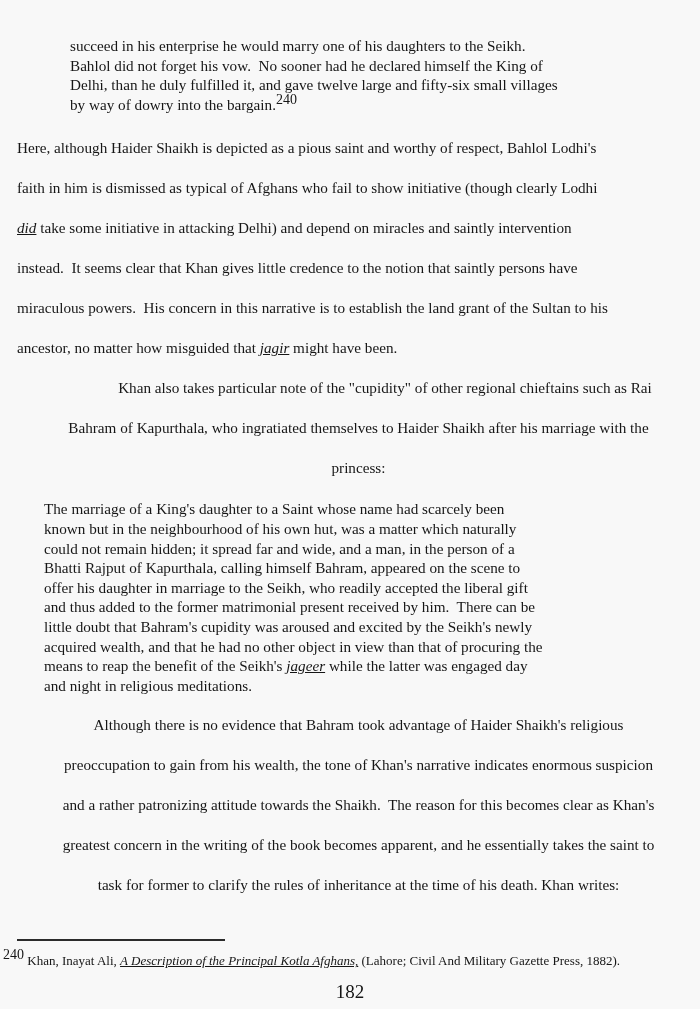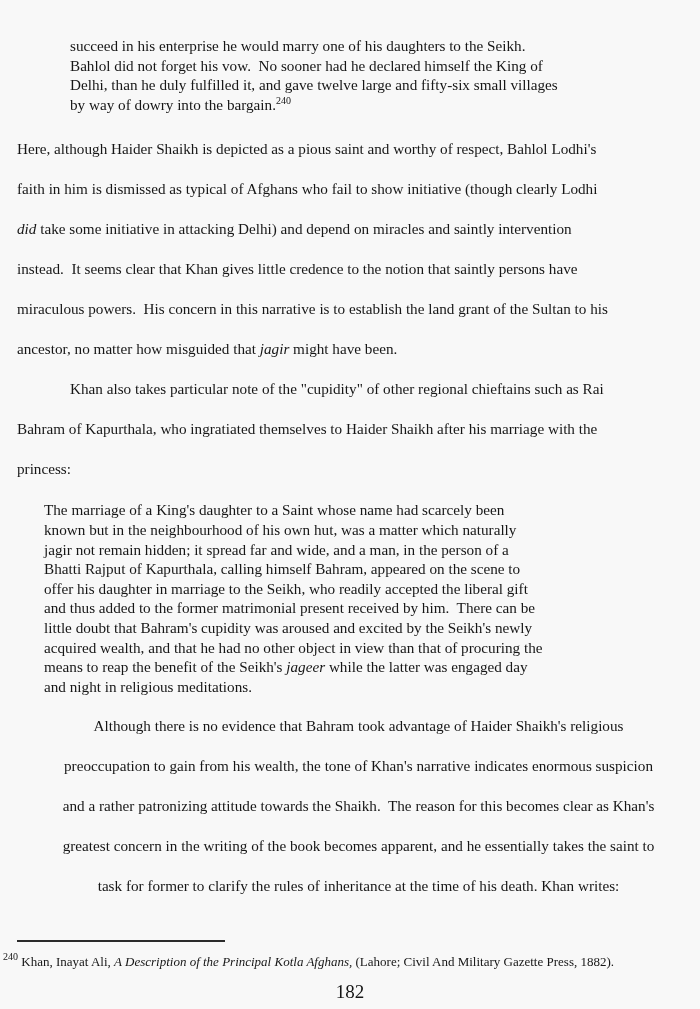--- a/index.html
+++ b/index.html
@@ -22,28 +22,28 @@
     font-size: 15.2px;
     line-height: 19.6px;
   }
   .body-para {
     margin-left: 17px;
     font-size: 15.2px;
     line-height: 40px;
   }
   .tab { display: inline-block; width: 53px; }
   sup {
-    font-size: 10px;
+    font-size: 14px;
     vertical-align: baseline;
     position: relative;
     top: -6px;
   }
-  em { font-style: italic; }
+  em { font-style: italic; text-decoration: underline; }
   [data-name="paragraph-1"] { margin-top: 13px; }
-  [data-name="paragraph-2"] { margin-top: 0; }
+  [data-name="paragraph-2"] { margin-top: 0; text-align: center; }
   [data-name="blockquote-2"] { margin-top: 11px; margin-left: 44px; }
   [data-name="paragraph-3"] { margin-top: 10px; text-align: center; }
   .footnote-rule {
     width: 208px;
     border: none;
     border-top: 2px solid #2b2b2b;
     margin: 34px 0 0 17px;
   }
   .footnote {
     margin: 9px 10px 0 3px;
@@ -79,21 +79,21 @@
         <div class="line" data-name="text-line">ancestor, no matter how misguided that <em data-name="italic-text">jagir</em> might have been.</div>
       </div>
       <div class="body-para" data-name="paragraph-2">
         <div class="line" data-name="text-line"><span class="tab" data-name="first-line-indent"></span>Khan also takes particular note of the "cupidity" of other regional chieftains such as Rai</div>
         <div class="line" data-name="text-line">Bahram of Kapurthala, who ingratiated themselves to Haider Shaikh after his marriage with the</div>
         <div class="line" data-name="text-line">princess:</div>
       </div>
       <div class="block-quote" data-name="blockquote-2">
         <div class="line" data-name="text-line">The marriage of a King's daughter to a Saint whose name had scarcely been</div>
         <div class="line" data-name="text-line">known but in the neighbourhood of his own hut, was a matter which naturally</div>
-        <div class="line" data-name="text-line">jagir not remain hidden; it spread far and wide, and a man, in the person of a</div>
+        <div class="line" data-name="text-line">could not remain hidden; it spread far and wide, and a man, in the person of a</div>
         <div class="line" data-name="text-line">Bhatti Rajput of Kapurthala, calling himself Bahram, appeared on the scene to</div>
         <div class="line" data-name="text-line">offer his daughter in marriage to the Seikh, who readily accepted the liberal gift</div>
         <div class="line" data-name="text-line">and thus added to the former matrimonial present received by him.  There can be</div>
         <div class="line" data-name="text-line">little doubt that Bahram's cupidity was aroused and excited by the Seikh's newly</div>
         <div class="line" data-name="text-line">acquired wealth, and that he had no other object in view than that of procuring the</div>
         <div class="line" data-name="text-line">means to reap the benefit of the Seikh's <em data-name="italic-text">jageer</em> while the latter was engaged day</div>
         <div class="line" data-name="text-line">and night in religious meditations.</div>
       </div>
       <div class="body-para" data-name="paragraph-3">
         <div class="line" data-name="text-line">Although there is no evidence that Bahram took advantage of Haider Shaikh's religious</div>

